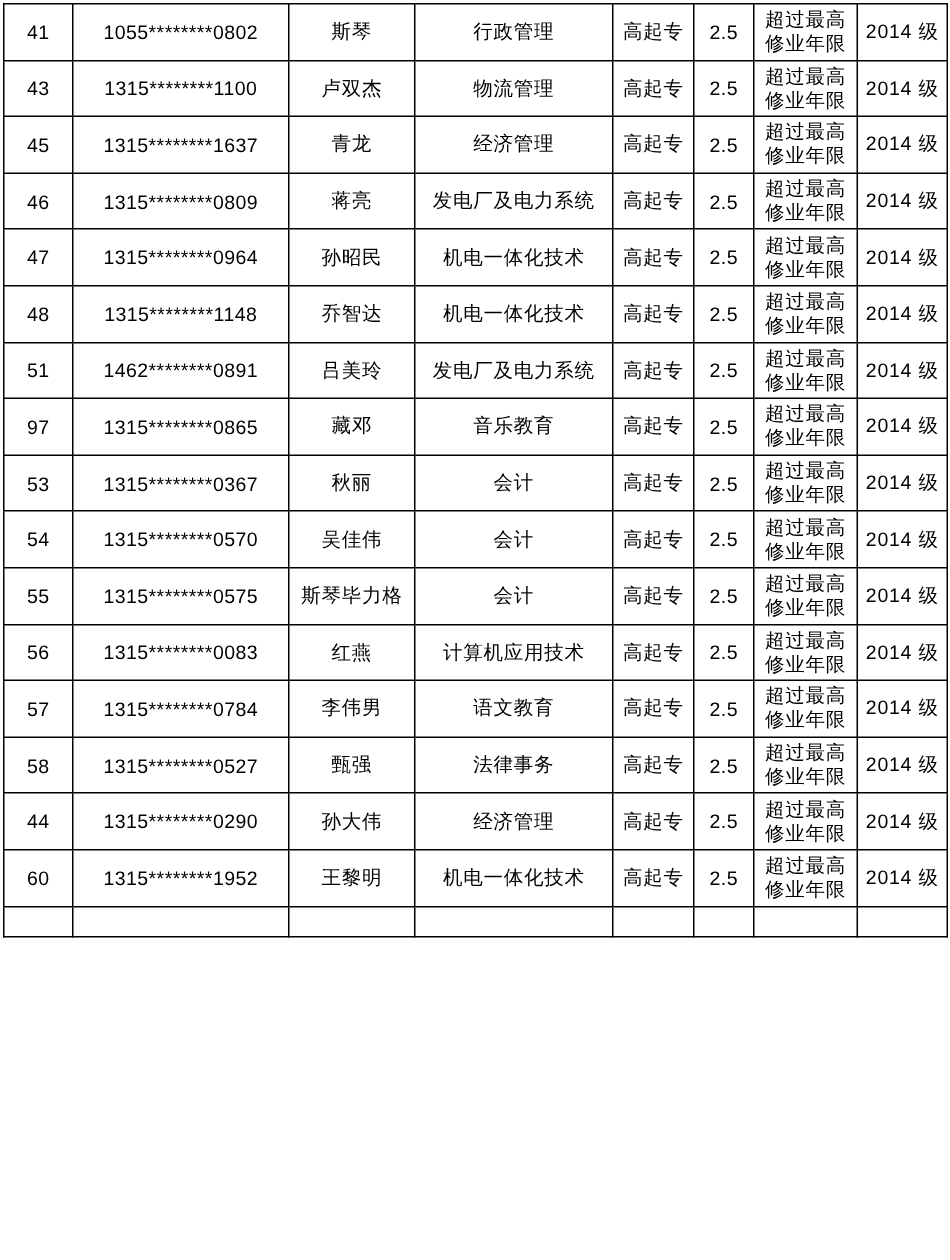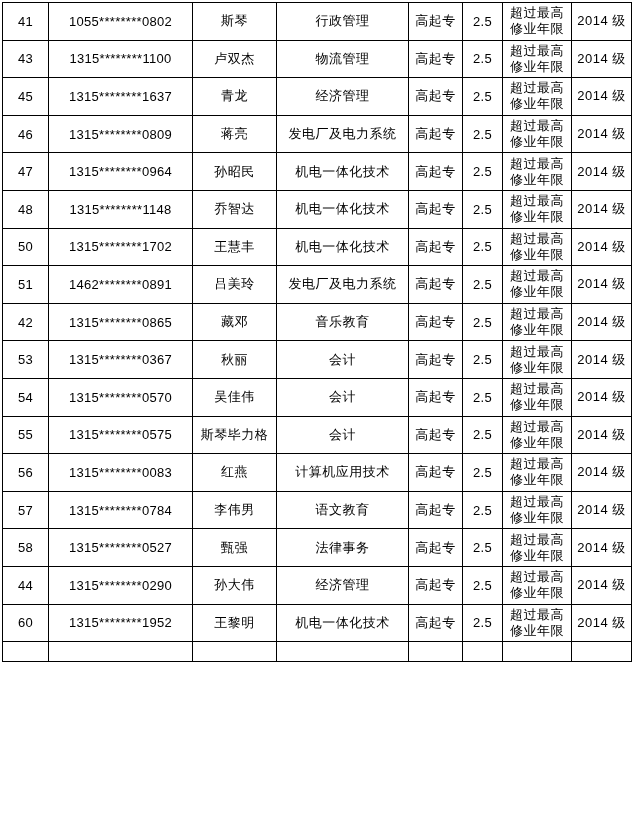--- a/index.html
+++ b/index.html
@@ -130,47 +130,34 @@
     <td class="cjk">机电一体化技术</td>
     <td class="cjk">高起专</td>
     <td class="num">2.5</td>
     <td class="cjk status">
             <div>超过最高</div>
             <div>修业年限</div>
           </td>
     <td class="grade">2014 级</td>
   </tr>
         <tr>
-    <td class="num">50</td>
-    <td class="num">1315********1702</td>
-    <td class="cjk">王慧丰</td>
-    <td class="cjk">机电一体化技术</td>
-    <td class="cjk">高起专</td>
-    <td class="num">2.5</td>
-    <td class="cjk status">
-            <div>超过最高</div>
-            <div>修业年限</div>
-          </td>
-    <td class="grade">2014 级</td>
-  </tr>
-        <tr>
     <td class="num">51</td>
     <td class="num">1462********0891</td>
     <td class="cjk">吕美玲</td>
     <td class="cjk">发电厂及电力系统</td>
     <td class="cjk">高起专</td>
     <td class="num">2.5</td>
     <td class="cjk status">
             <div>超过最高</div>
             <div>修业年限</div>
           </td>
     <td class="grade">2014 级</td>
   </tr>
         <tr>
-    <td class="num">42</td>
+    <td class="num">97</td>
     <td class="num">1315********0865</td>
     <td class="cjk">藏邓</td>
     <td class="cjk">音乐教育</td>
     <td class="cjk">高起专</td>
     <td class="num">2.5</td>
     <td class="cjk status">
             <div>超过最高</div>
             <div>修业年限</div>
           </td>
     <td class="grade">2014 级</td>

